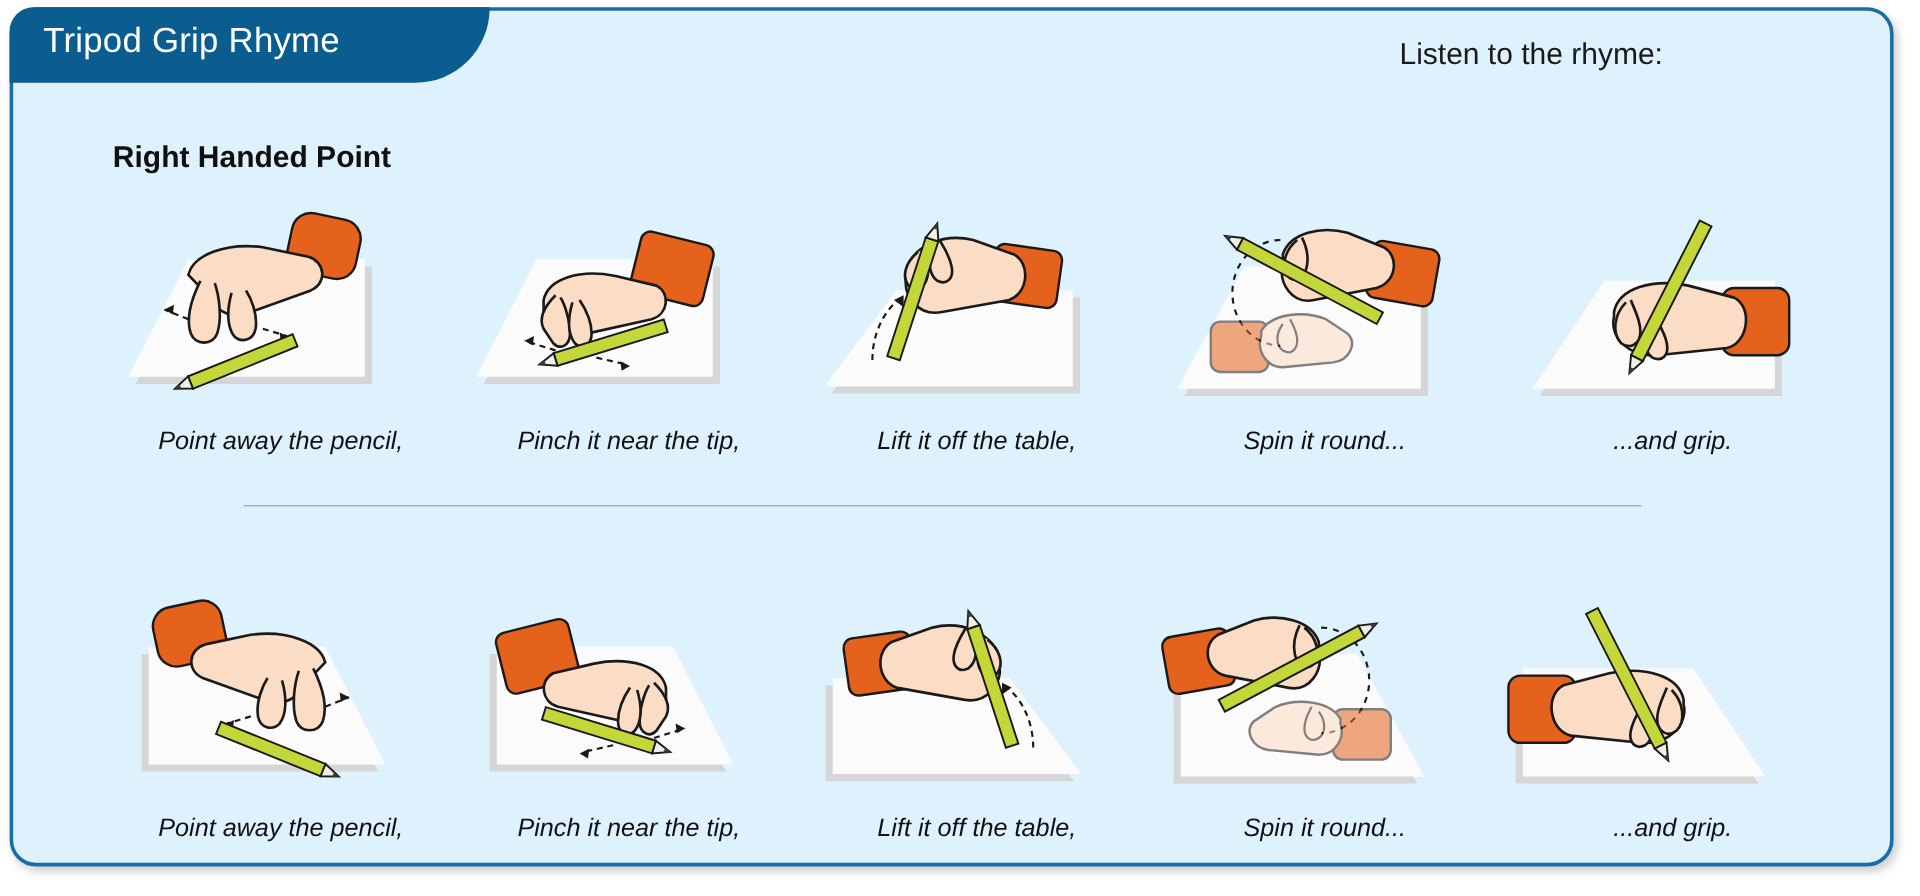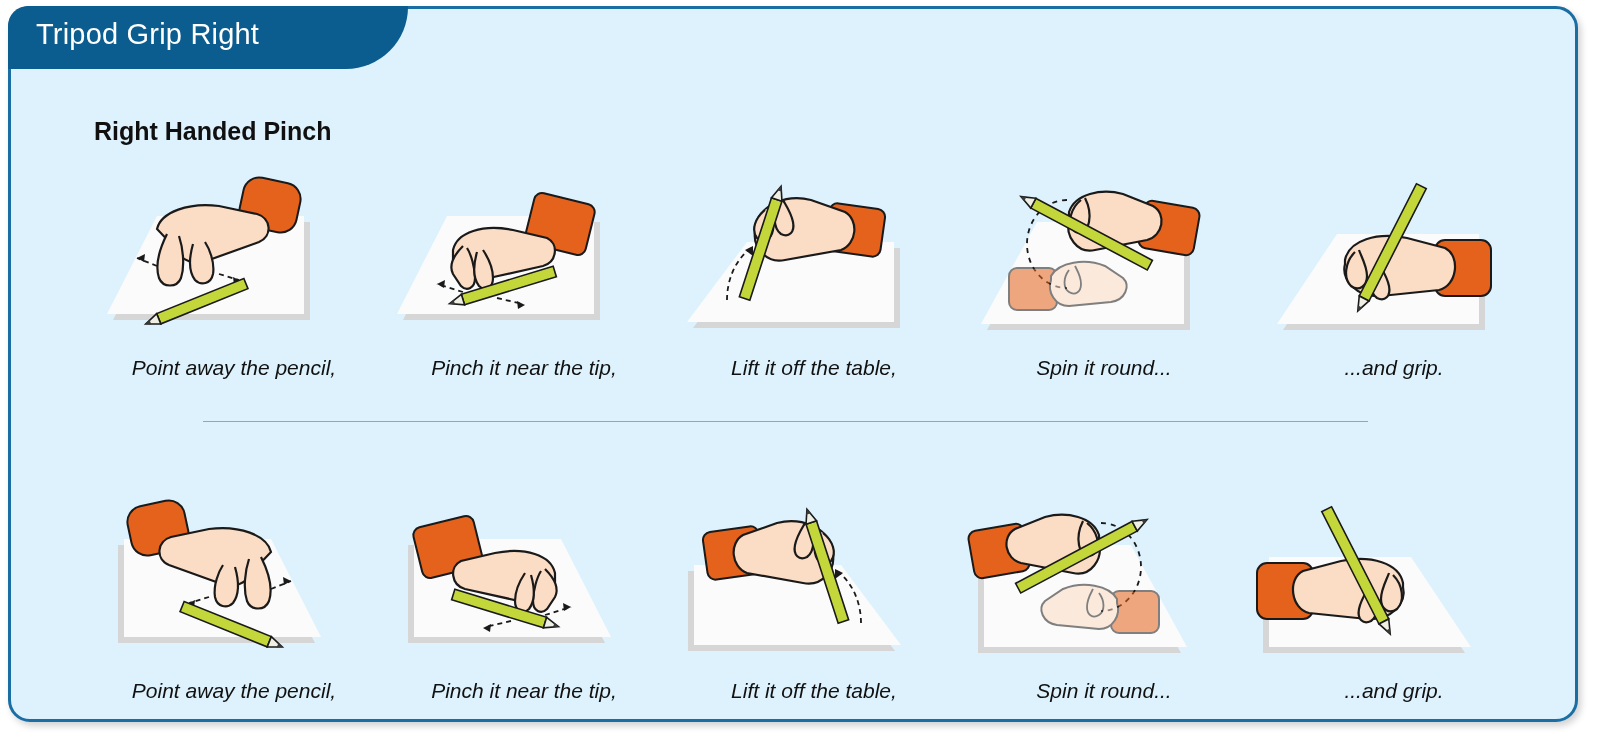--- a/index.html
+++ b/index.html
@@ -185,28 +185,29 @@
     text-align: center;
   }
   .mirror { transform: scaleX(-1); }
 </style>
 </head>
 <body>
 
 <div id="card">
 
   <div id="title-tab">
-    <div id="title-text">Tripod Grip Right</div>
+    <div id="title-text">Tripod Grip Rhyme</div>
   </div>
 
   <div id="audio-area">
+    <div id="listen-label">Listen to the rhyme:</div>
 
   </div>
 
-  <div class="section-heading" id="heading-right">Right Handed Pinch</div>
+  <div class="section-heading" id="heading-right">Right Handed Point</div>
 
   <div class="row" id="row-right">
 
     <div class="cell">
       <div class="illus">
         <svg viewBox="0 0 250 160" width="250" height="160">
           <polygon points="18,140 68,42 215,42 215,140" fill="#d6d6d6" transform="translate(6,6)"></polygon>
           <polygon points="18,140 68,42 215,42 215,140" fill="#fbfbfb"></polygon>
           <rect x="152" y="6" width="58" height="50" rx="16" fill="#e4621b" stroke="#1a1a1a" stroke-width="2" transform="rotate(12 181 31)"></rect>
           <path d="M68,55 C72,38 100,28 130,32 L168,40 C182,44 184,62 170,68 L120,86 C104,92 92,86 88,76 Z" fill="#fbdcc4" stroke="#1a1a1a" stroke-width="2.2"></path>

